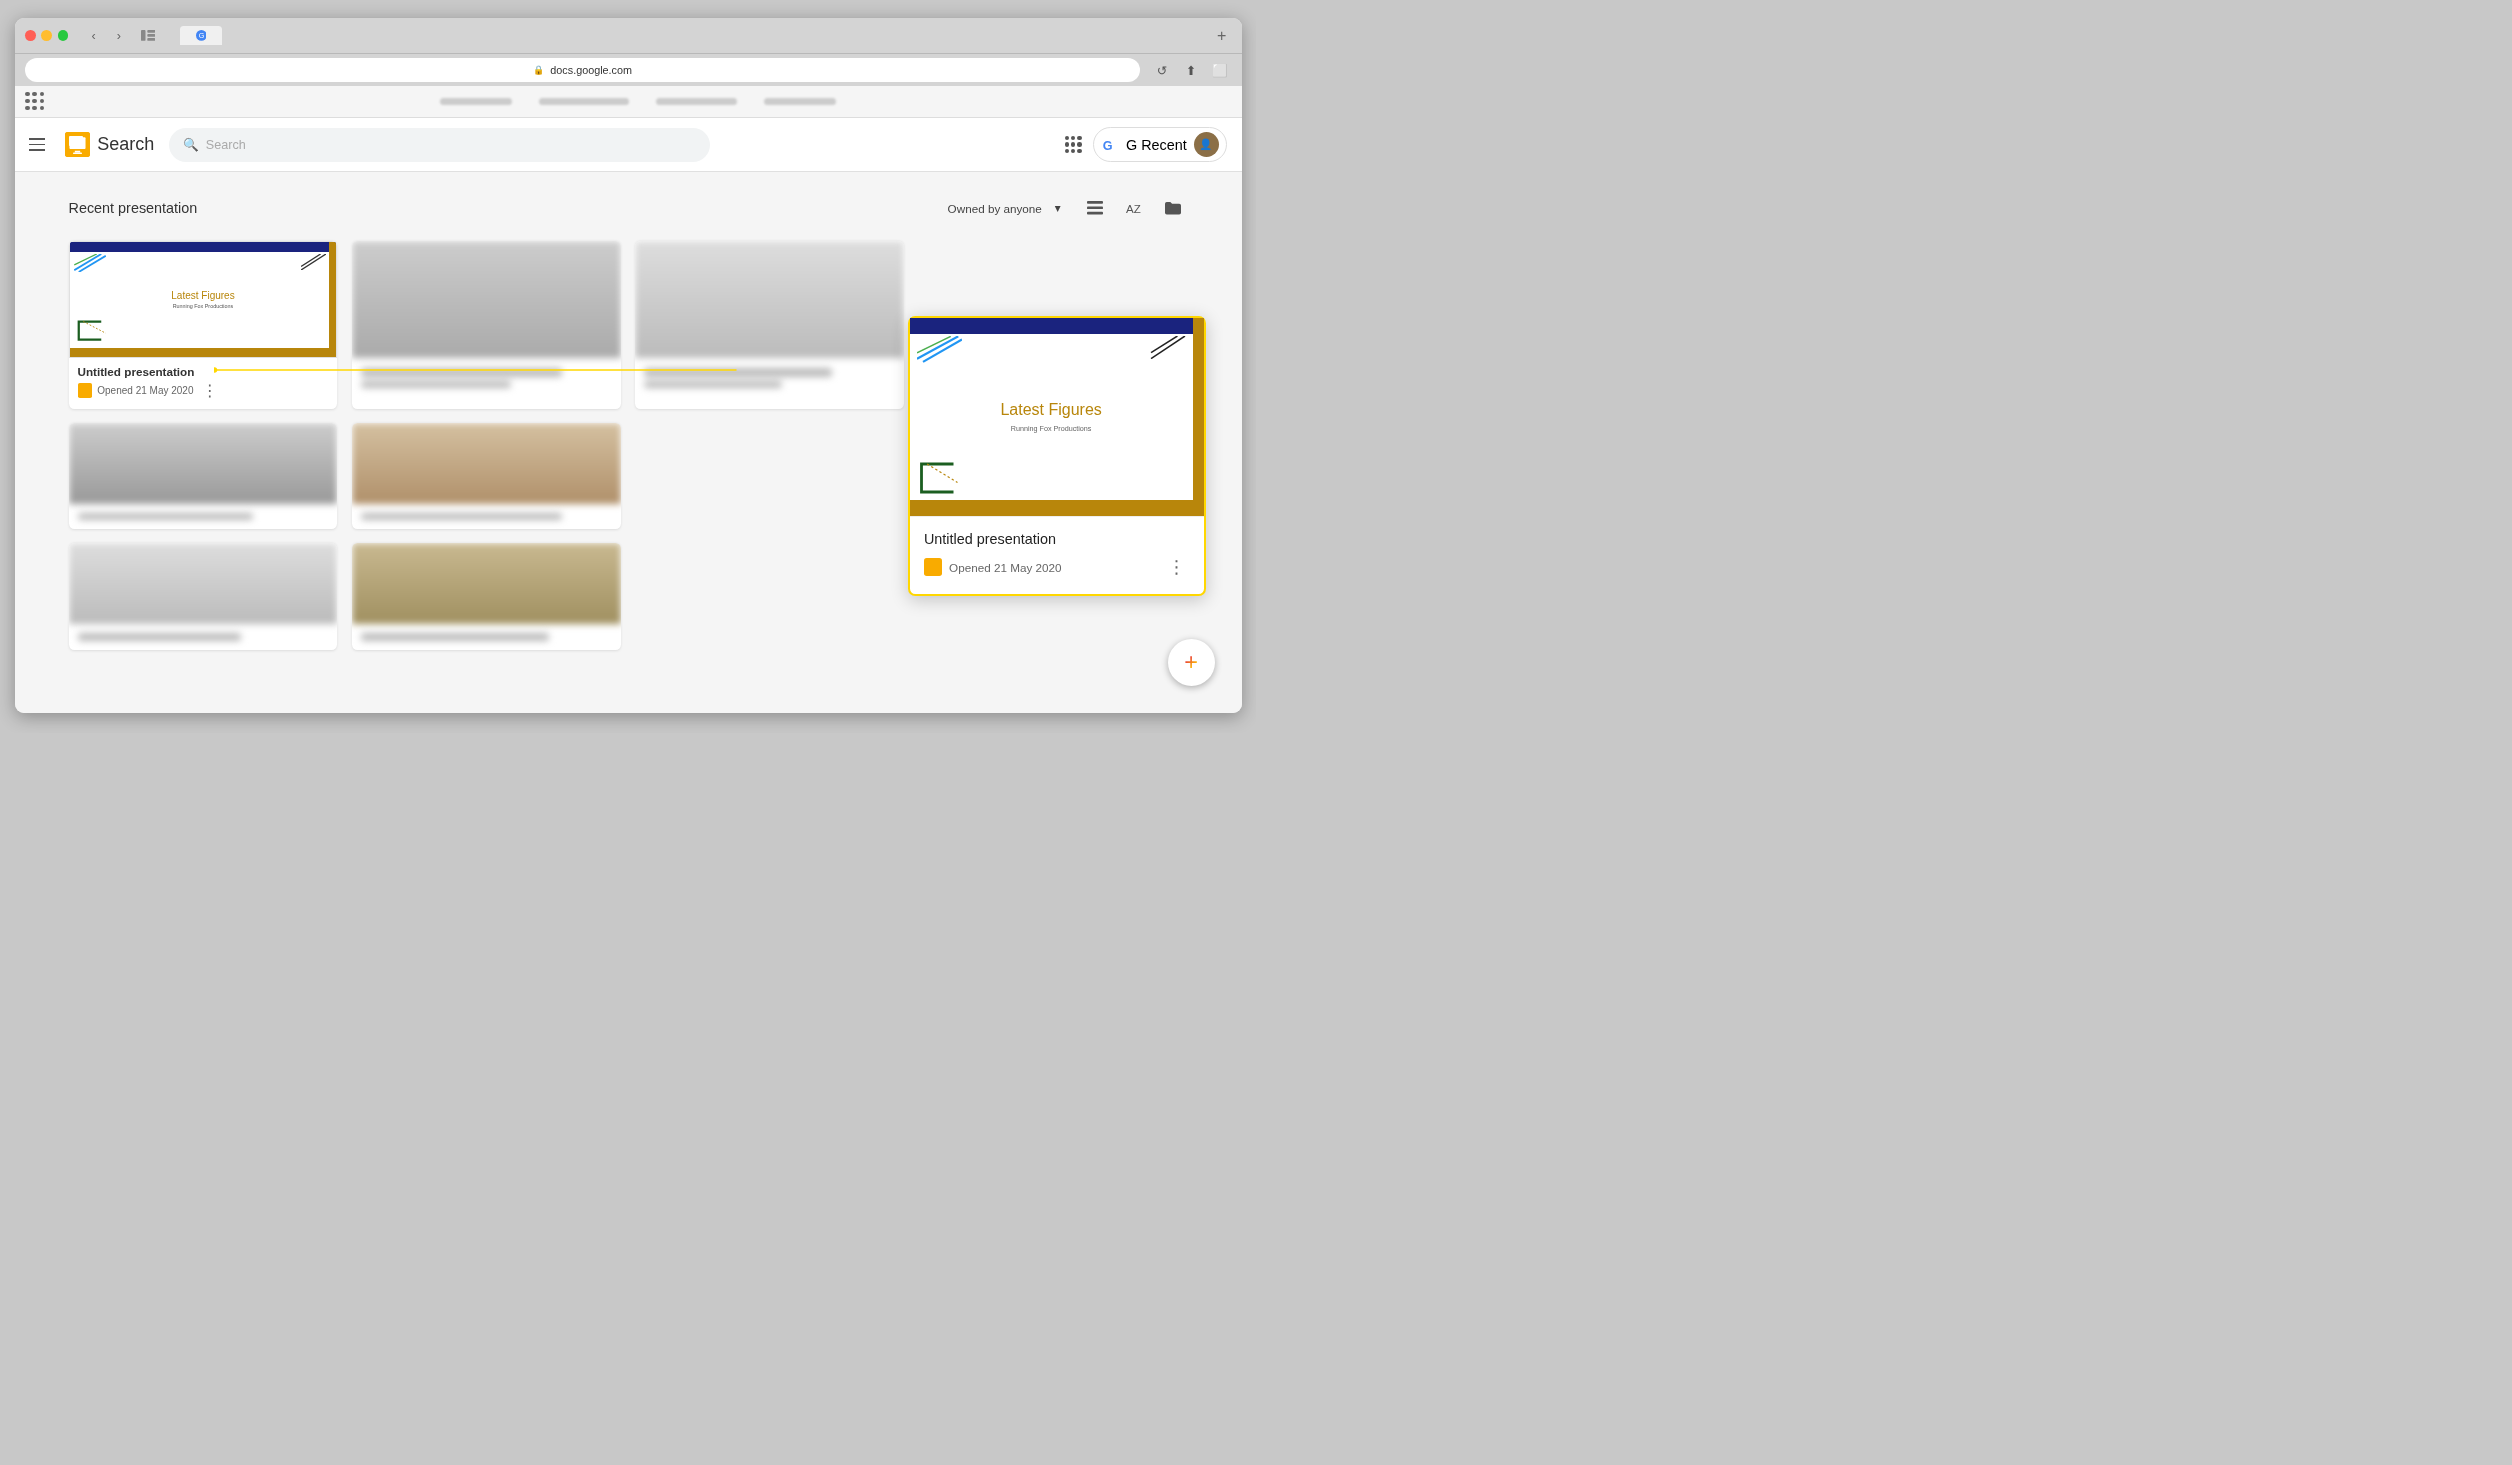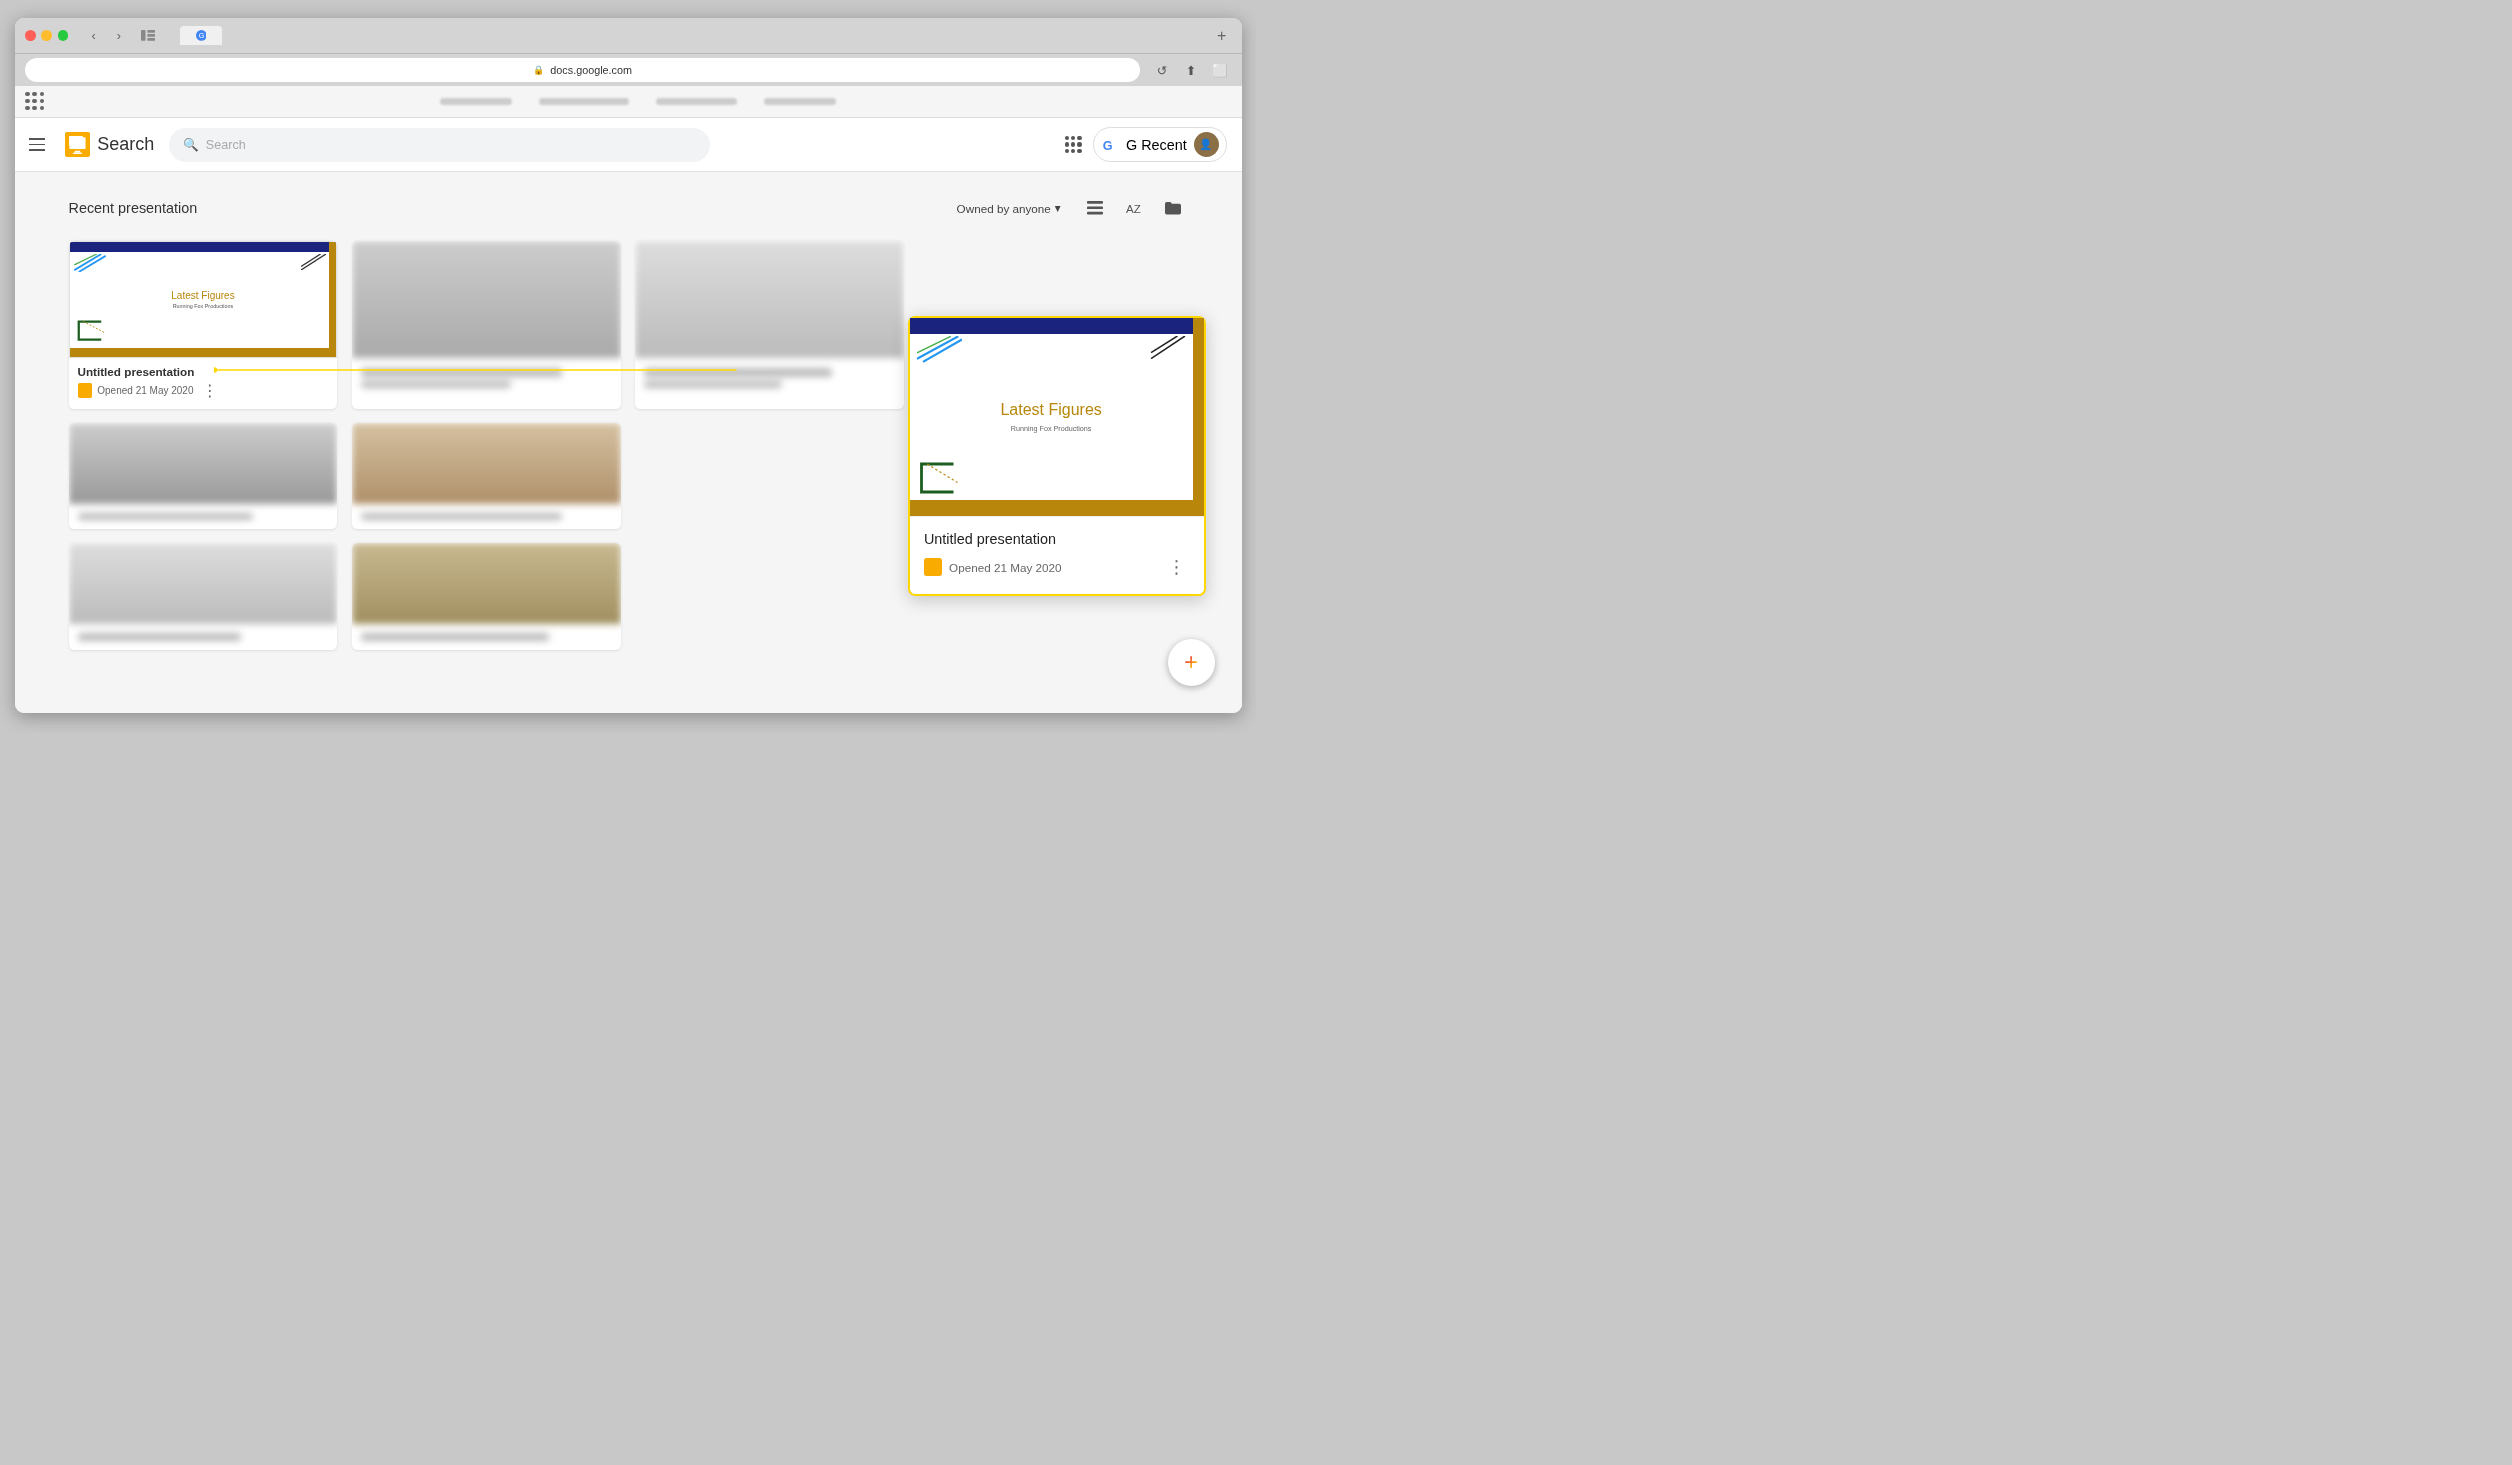--- a/index.html
+++ b/index.html
@@ -323,21 +323,21 @@
 
     .section-controls {
       display: flex;
       align-items: center;
       gap: 10.8px;
     }
 
     .owned-by-btn {
       display: flex;
       align-items: center;
-      gap: 4px;
+      gap: 13px;
       font-size: 11.7px;
       color: #444;
       cursor: pointer;
       padding: 5.4px 9px;
       border-radius: 3.6px;
     }
 
     .view-toggle {
       display: flex;
       gap: 10px;

